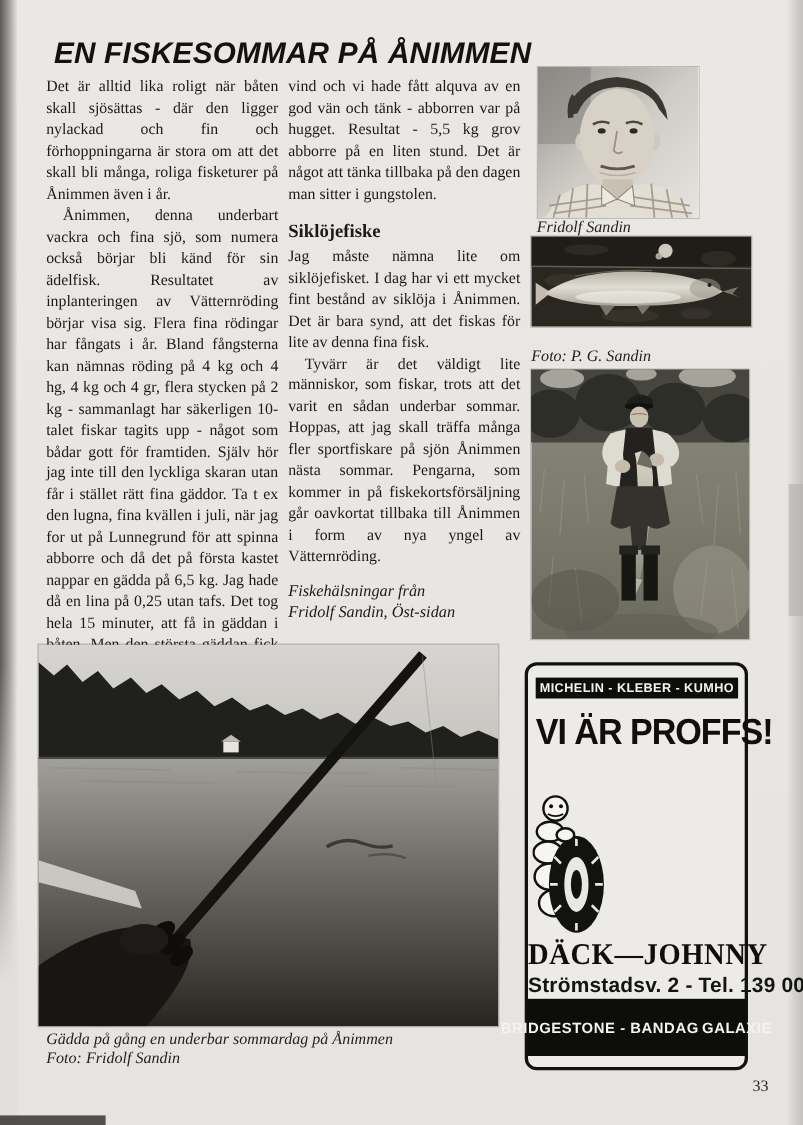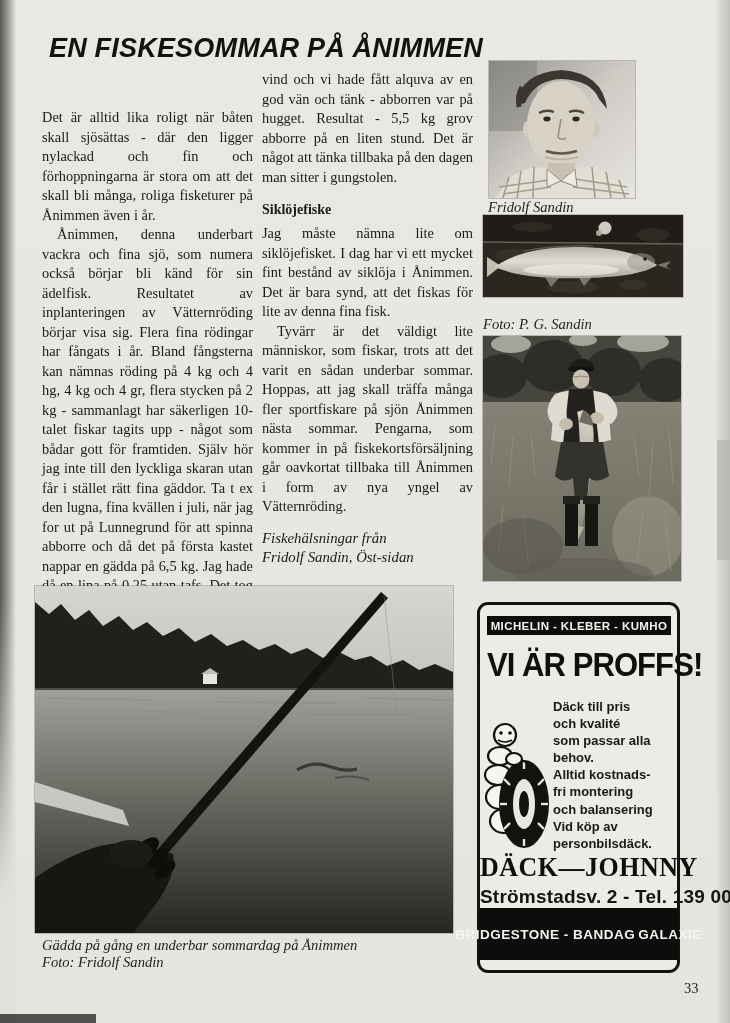--- a/index.html
+++ b/index.html
@@ -17,25 +17,25 @@
   .scan-right{position:absolute;right:0;top:0;width:15px;height:100%;
     background:linear-gradient(90deg,rgba(214,212,209,0) 0%,#d0cecb 60%,#c4c2bf 100%);}
   .scan-right-dark{position:absolute;right:0;top:440px;width:13px;height:120px;background:#b4b2af;opacity:.65;}
 
   .title{
     position:absolute;left:49px;top:33px;margin:0;
     font-family:"Liberation Sans", sans-serif;font-weight:bold;font-style:italic;
     font-size:27px;letter-spacing:.2px;color:#131210;white-space:nowrap;
   }
   .col{position:absolute;top:70px;width:211px;font-size:14.4px;line-height:19.5px;text-align:justify;}
-  .col-left{left:42px;margin-top:38px;}
+  .col-left{left:42px;}
   .col-right{left:262px;}
   .col p{margin:0;}
   .col p.indent{text-indent:15px;}
-  .sec-head{margin:13px 0 5px 0;font-size:14px;font-weight:bold;line-height:19px;}
+  .sec-head{margin:13px 0 5px 0;font-size:17px;font-weight:bold;line-height:19px;}
   .sig{margin-top:12px;font-style:italic;font-size:14.8px;line-height:19px;text-align:left;}
   .sig div{white-space:nowrap;}
 
   .caption{position:absolute;font-style:italic;font-size:14.6px;line-height:16.5px;color:#23221f;white-space:nowrap;}
 
   .photo{position:absolute;box-shadow:0 0 0 1px rgba(40,40,38,.25);}
   .photo svg{display:block;}
   .portrait{left:489px;top:61px;width:146px;height:137px;}
   .fishphoto{left:483px;top:215px;width:200px;height:82px;}
   .manphoto{left:483px;top:336px;width:198px;height:245px;}
@@ -264,31 +264,20 @@
             <path d="M60,70 L54,76"></path>
           <path d="M20,120 L26,114"></path>
             <path d="M60,120 L54,114"></path>
           <path d="M16,95 L23,95"></path>
             <path d="M64,95 L57,95"></path>
         </g>
         <path d="M26,52 Q40,48 52,60" fill="none" stroke="#111110" stroke-width="2.2"></path>
         <ellipse cx="30" cy="50" rx="8" ry="6" fill="#f6f5f2" stroke="#111110" stroke-width="2.2"></ellipse>
       </svg>
     </div>
-    <div class="ad-body">
-      <div>Däck till pris</div>
-      <div>och kvalité</div>
-      <div>som passar alla</div>
-      <div>behov.</div>
-      <div>Alltid kostnads-</div>
-      <div>fri montering</div>
-      <div>och balansering</div>
-      <div>Vid köp av</div>
-      <div>personbilsdäck.</div>
-    </div>
     <div class="ad-shop">DÄCK—JOHNNY</div>
     <div class="ad-address">Strömstadsv. 2  -  Tel. 139 00.</div>
     <div class="ad-bar2">
       <div>BRIDGESTONE - BANDAG</div>
       <div>GALAXIE</div>
     </div>
   </div>
 
   <div class="photo lakephoto">
     <svg viewBox="0 0 418 347" width="418" height="347" xmlns="http://www.w3.org/2000/svg">

